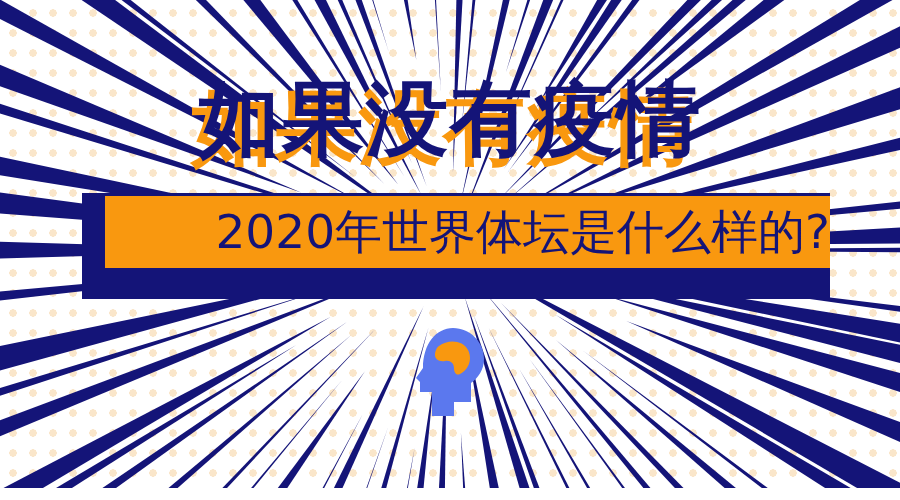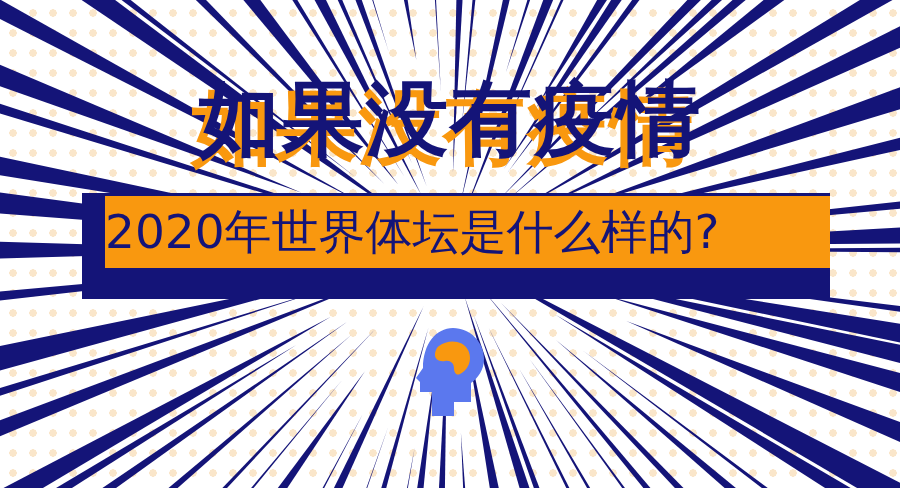--- a/index.html
+++ b/index.html
@@ -83,21 +83,21 @@
   }
   .banner-face {
     position: absolute;
     left: 23px;
     top: 3px;
     width: 725px;
     height: 72px;
     background: #f9980f;
     display: flex;
     align-items: center;
-    justify-content: flex-start;
+    justify-content: flex-end;
   }
   .banner-text {
     color: #141478;
     font-size: 47px;
     font-weight: normal;
     white-space: nowrap;
     letter-spacing: 0px;
     font-family: "DejaVu Sans", "Liberation Sans", sans-serif;
   }
 

